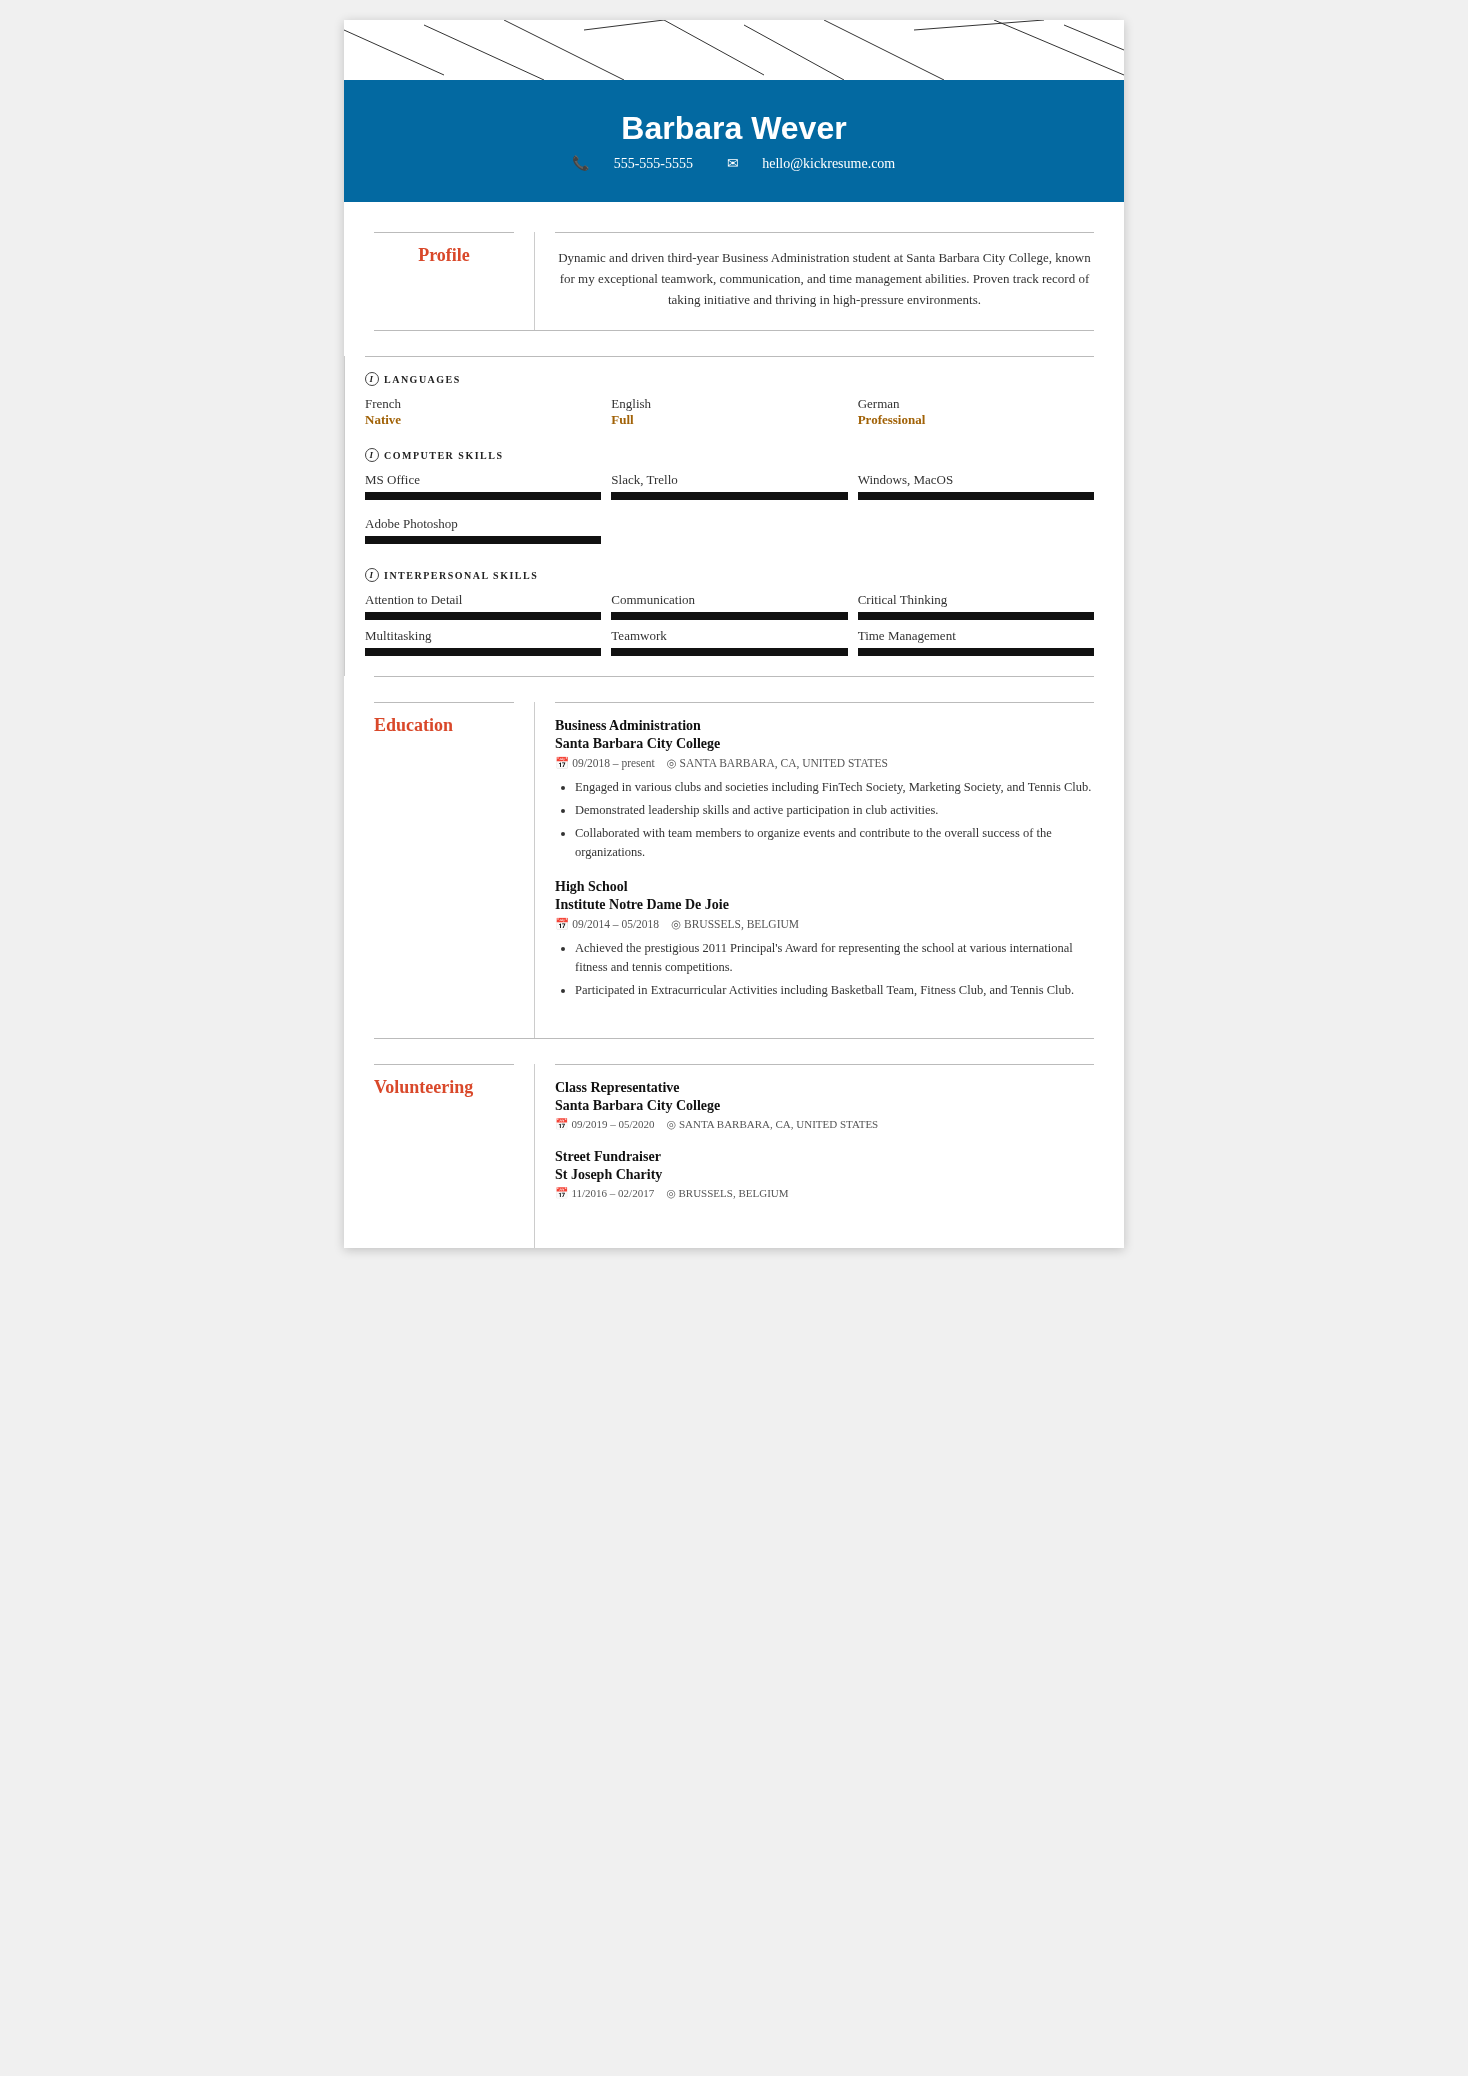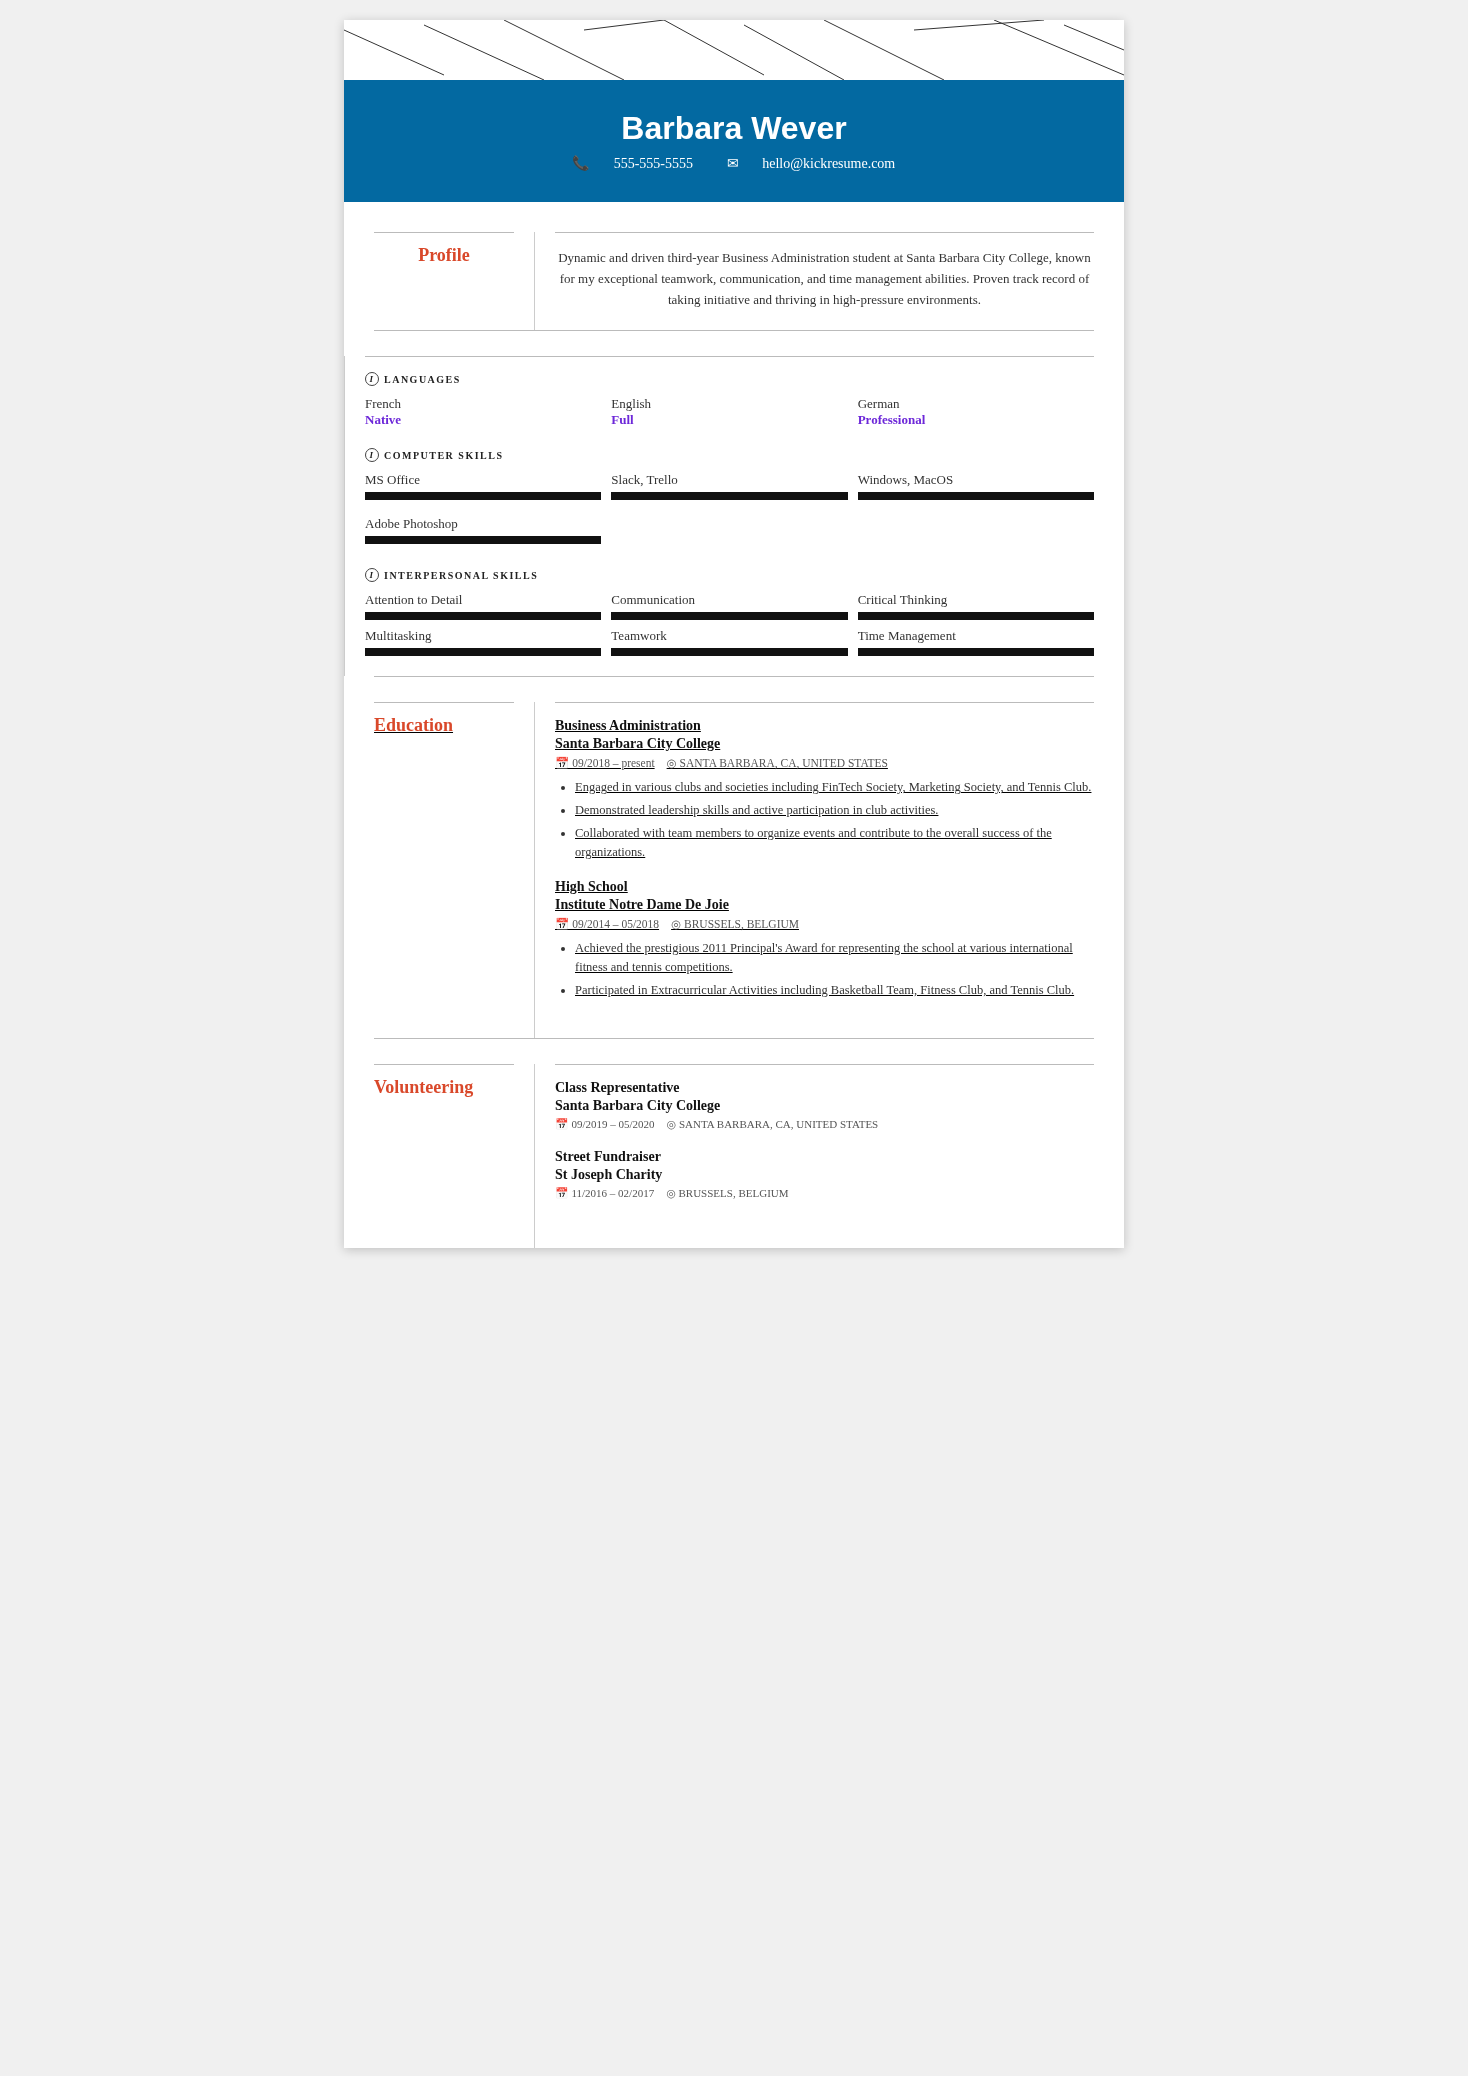--- a/index.html
+++ b/index.html
@@ -127,21 +127,21 @@
       gap: 4px 10px;
       margin-bottom: 20px;
     }
     .lang-name {
       font-size: 13px;
       color: #333;
     }
     .lang-level {
       font-size: 13px;
       font-weight: bold;
-      color: #6d28d9;
+      color: #a16207;
     }
     .computer-skills-grid {
       display: grid;
       grid-template-columns: 1fr 1fr 1fr;
       gap: 16px 10px;
       margin-bottom: 6px;
     }
     .skill-item {
       font-size: 13px;
       color: #333;
@@ -160,21 +160,20 @@
     }
     .interpersonal-grid {
       display: grid;
       grid-template-columns: 1fr 1fr 1fr;
       gap: 8px 10px;
     }
     
     .education-section {
       display: flex;
       padding: 25px 0 0 0;
-      text-decoration: underline;
     }
     .education-left {
       width: 190px;
       min-width: 190px;
       padding: 0 20px 20px 30px;
     }
     .education-right {
       flex: 1;
       padding: 0 30px 20px 20px;
       border-left: 1px solid #ccc;

